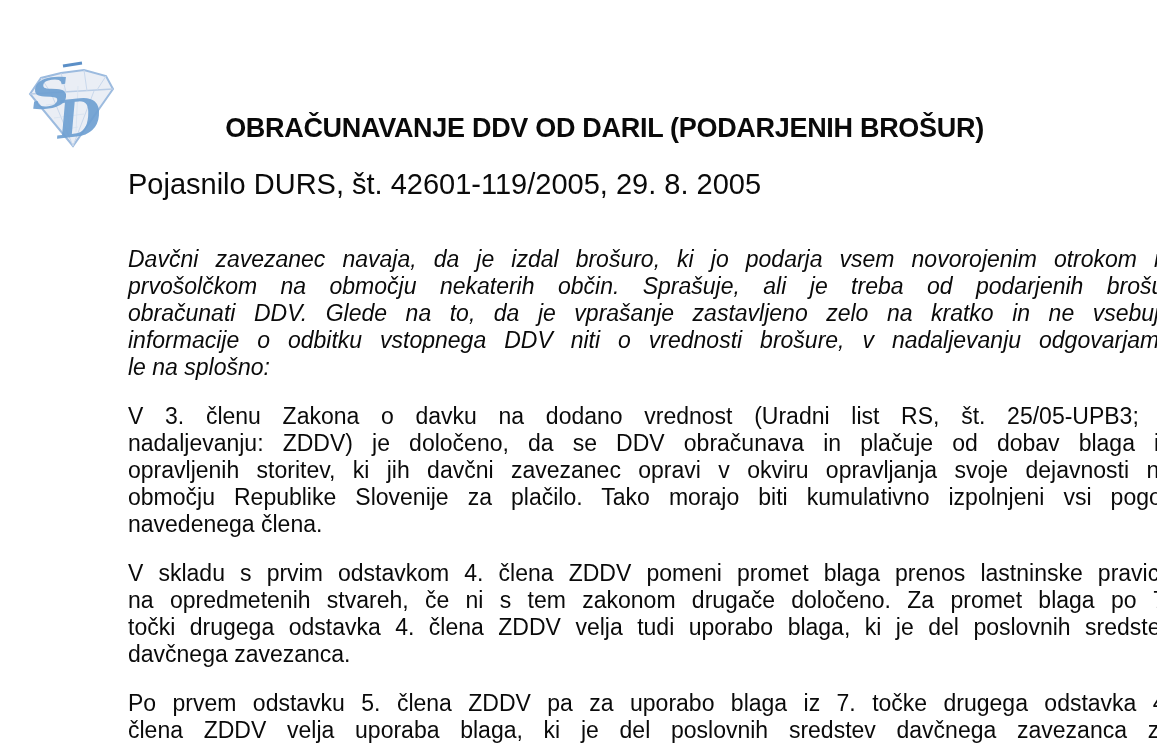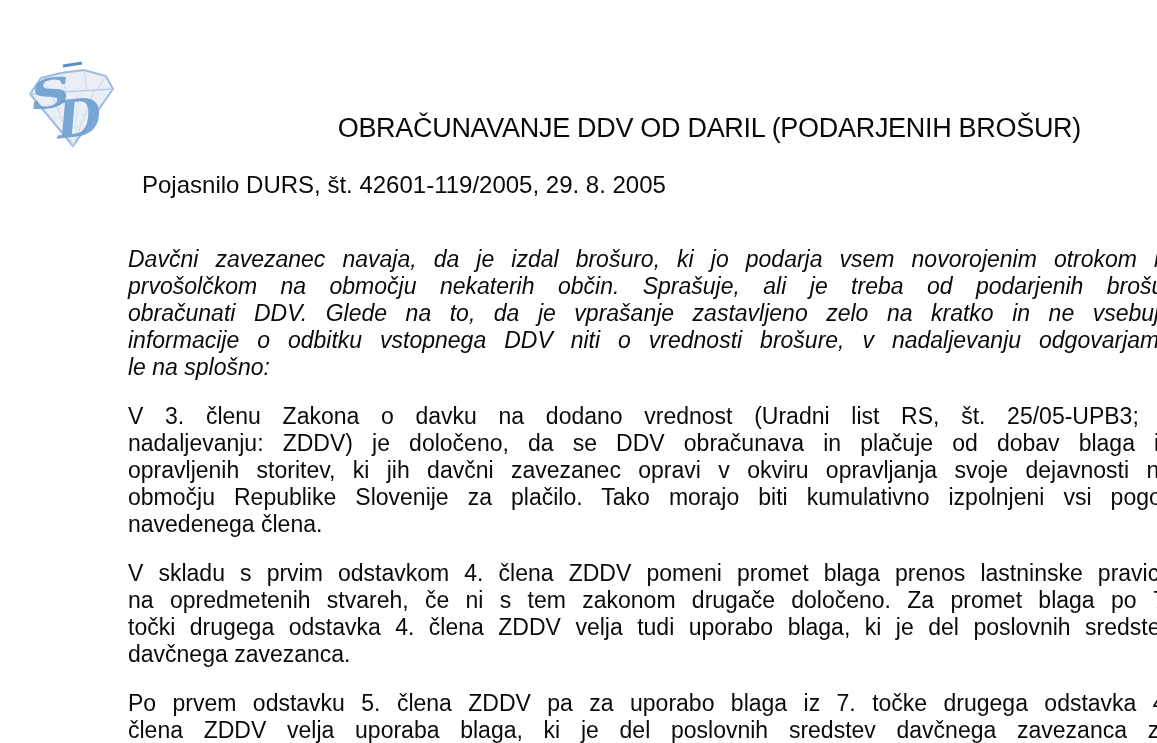--- a/index.html
+++ b/index.html
@@ -13,31 +13,31 @@
   }
   .logo {
     position: absolute;
     left: 26px; top: 60px;
     width: 92px; height: 92px;
   }
   .doc-title {
     position: absolute;
     left: 128px; top: 112px;
     width: 953px;
-    text-align: right;
+    text-align: center;
     font-size: 27px;
-    font-weight: normal;
+    font-weight: bold;
     line-height: 32px;
     white-space: nowrap;
     letter-spacing: -0.3px;
   }
   .doc-subtitle {
     position: absolute;
-    left: 142px; top: 171px;
-    font-size: 24px;
+    left: 128px; top: 171px;
+    font-size: 29px;
     line-height: 27px;
     white-space: nowrap;
   }
   .para {
     position: absolute;
     left: 128px;
     width: 1044px;
   }
   .para.p1 { top: 246px; }
   .para.p2 { top: 403px; }

